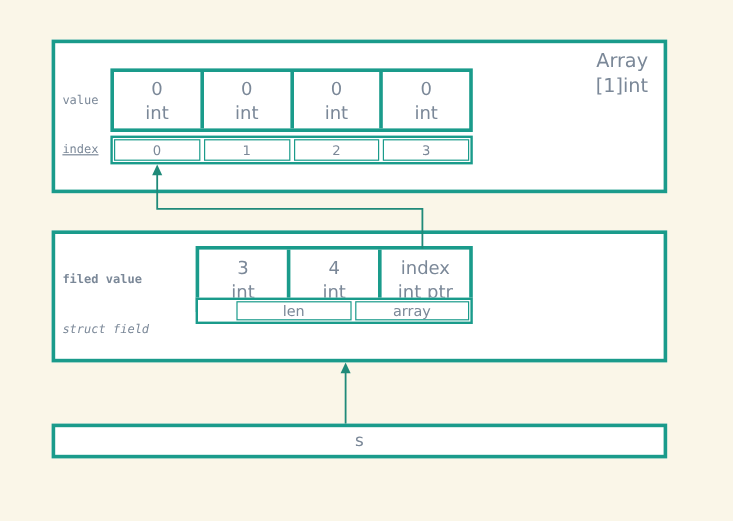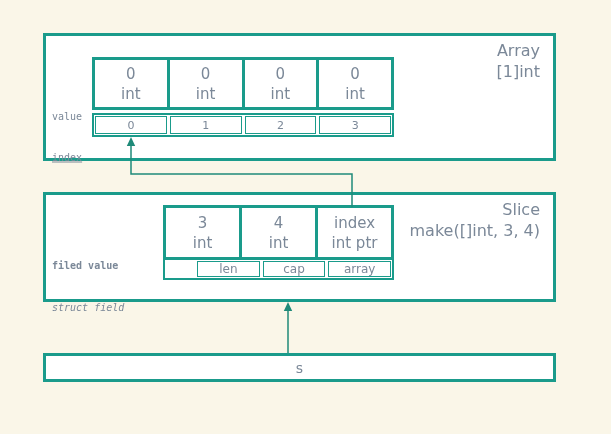--- a/index.html
+++ b/index.html
@@ -35,21 +35,20 @@
   #slice-title{top:199px;right:71px;}
 
   .row-label{
     position:absolute;
     left:52px;
     transform:translateY(-50%);
     font-family:"DejaVu Sans Mono", monospace;
     font-size:10px;
     color:#7B8898;
     white-space:nowrap;
-    margin-top:32px;
   }
   #label-value{top:84px;}
   #label-index{top:125px;text-decoration:underline;}
   #label-filed-value{top:233px;font-weight:bold;}
   #label-struct-field{top:275px;font-style:italic;}
 
   
   .cell-row{
     position:absolute;
     box-sizing:border-box;
@@ -78,21 +77,21 @@
   .thin-row{
     position:absolute;
     box-sizing:border-box;
     border:2px solid #1A9B8B;
     background:#FFFFFF;
     display:flex;
     gap:3px;
     padding:1px;
   }
   #array-index{left:92px;top:113px;width:302px;height:24px;}
-  #slice-struct{left:163px;top:258px;width:231px;height:22px;padding-left:32px;}
+  #slice-struct{left:163px;top:248px;width:231px;height:22px;padding-left:32px;}
   .thin-cell{
     flex:1;
     box-sizing:border-box;
     border:1px solid #1A9B8B;
     display:flex;
     align-items:center;
     justify-content:center;
     color:#7B8898;
   }
   #array-index .thin-cell{font-size:11px;}
@@ -144,24 +143,20 @@
   </div>
 
   <div class="thin-row" id="array-index">
     <div class="thin-cell">0</div>
     <div class="thin-cell">1</div>
     <div class="thin-cell">2</div>
     <div class="thin-cell">3</div>
   </div>
 
   <div class="outer-box" id="slice-box"></div>
-  <div class="box-title" id="slice-title">
-    <div>Slice</div>
-    <div>make([]int, 3, 4)</div>
-  </div>
 
   <div class="row-label" id="label-filed-value">filed value</div>
   <div class="row-label" id="label-struct-field">struct field</div>
 
   <div class="cell-row" id="slice-values">
     <div class="big-cell">
       <span>3</span>
       <span>int</span>
     </div>
     <div class="big-cell">
@@ -169,21 +164,20 @@
       <span>int</span>
     </div>
     <div class="big-cell">
       <span>index</span>
       <span>int ptr</span>
     </div>
   </div>
 
   <div class="thin-row" id="slice-struct">
     <div class="thin-cell">len</div>
-    <div class="thin-cell">cap</div>
     <div class="thin-cell">array</div>
   </div>
 
   <div class="outer-box" id="s-box"></div>
   <div id="s-label">s</div>
 
   <svg id="arrow-layer" viewBox="0 0 611 434" xmlns="http://www.w3.org/2000/svg">
     <g>
       <path d="M352 207 L352 174 L131 174 L131 145" fill="none" stroke="#1F8A79" stroke-width="1.5"></path>
       <path d="M131 137 L126.8 146 L135.2 146 Z" fill="#1F8A79"></path>

